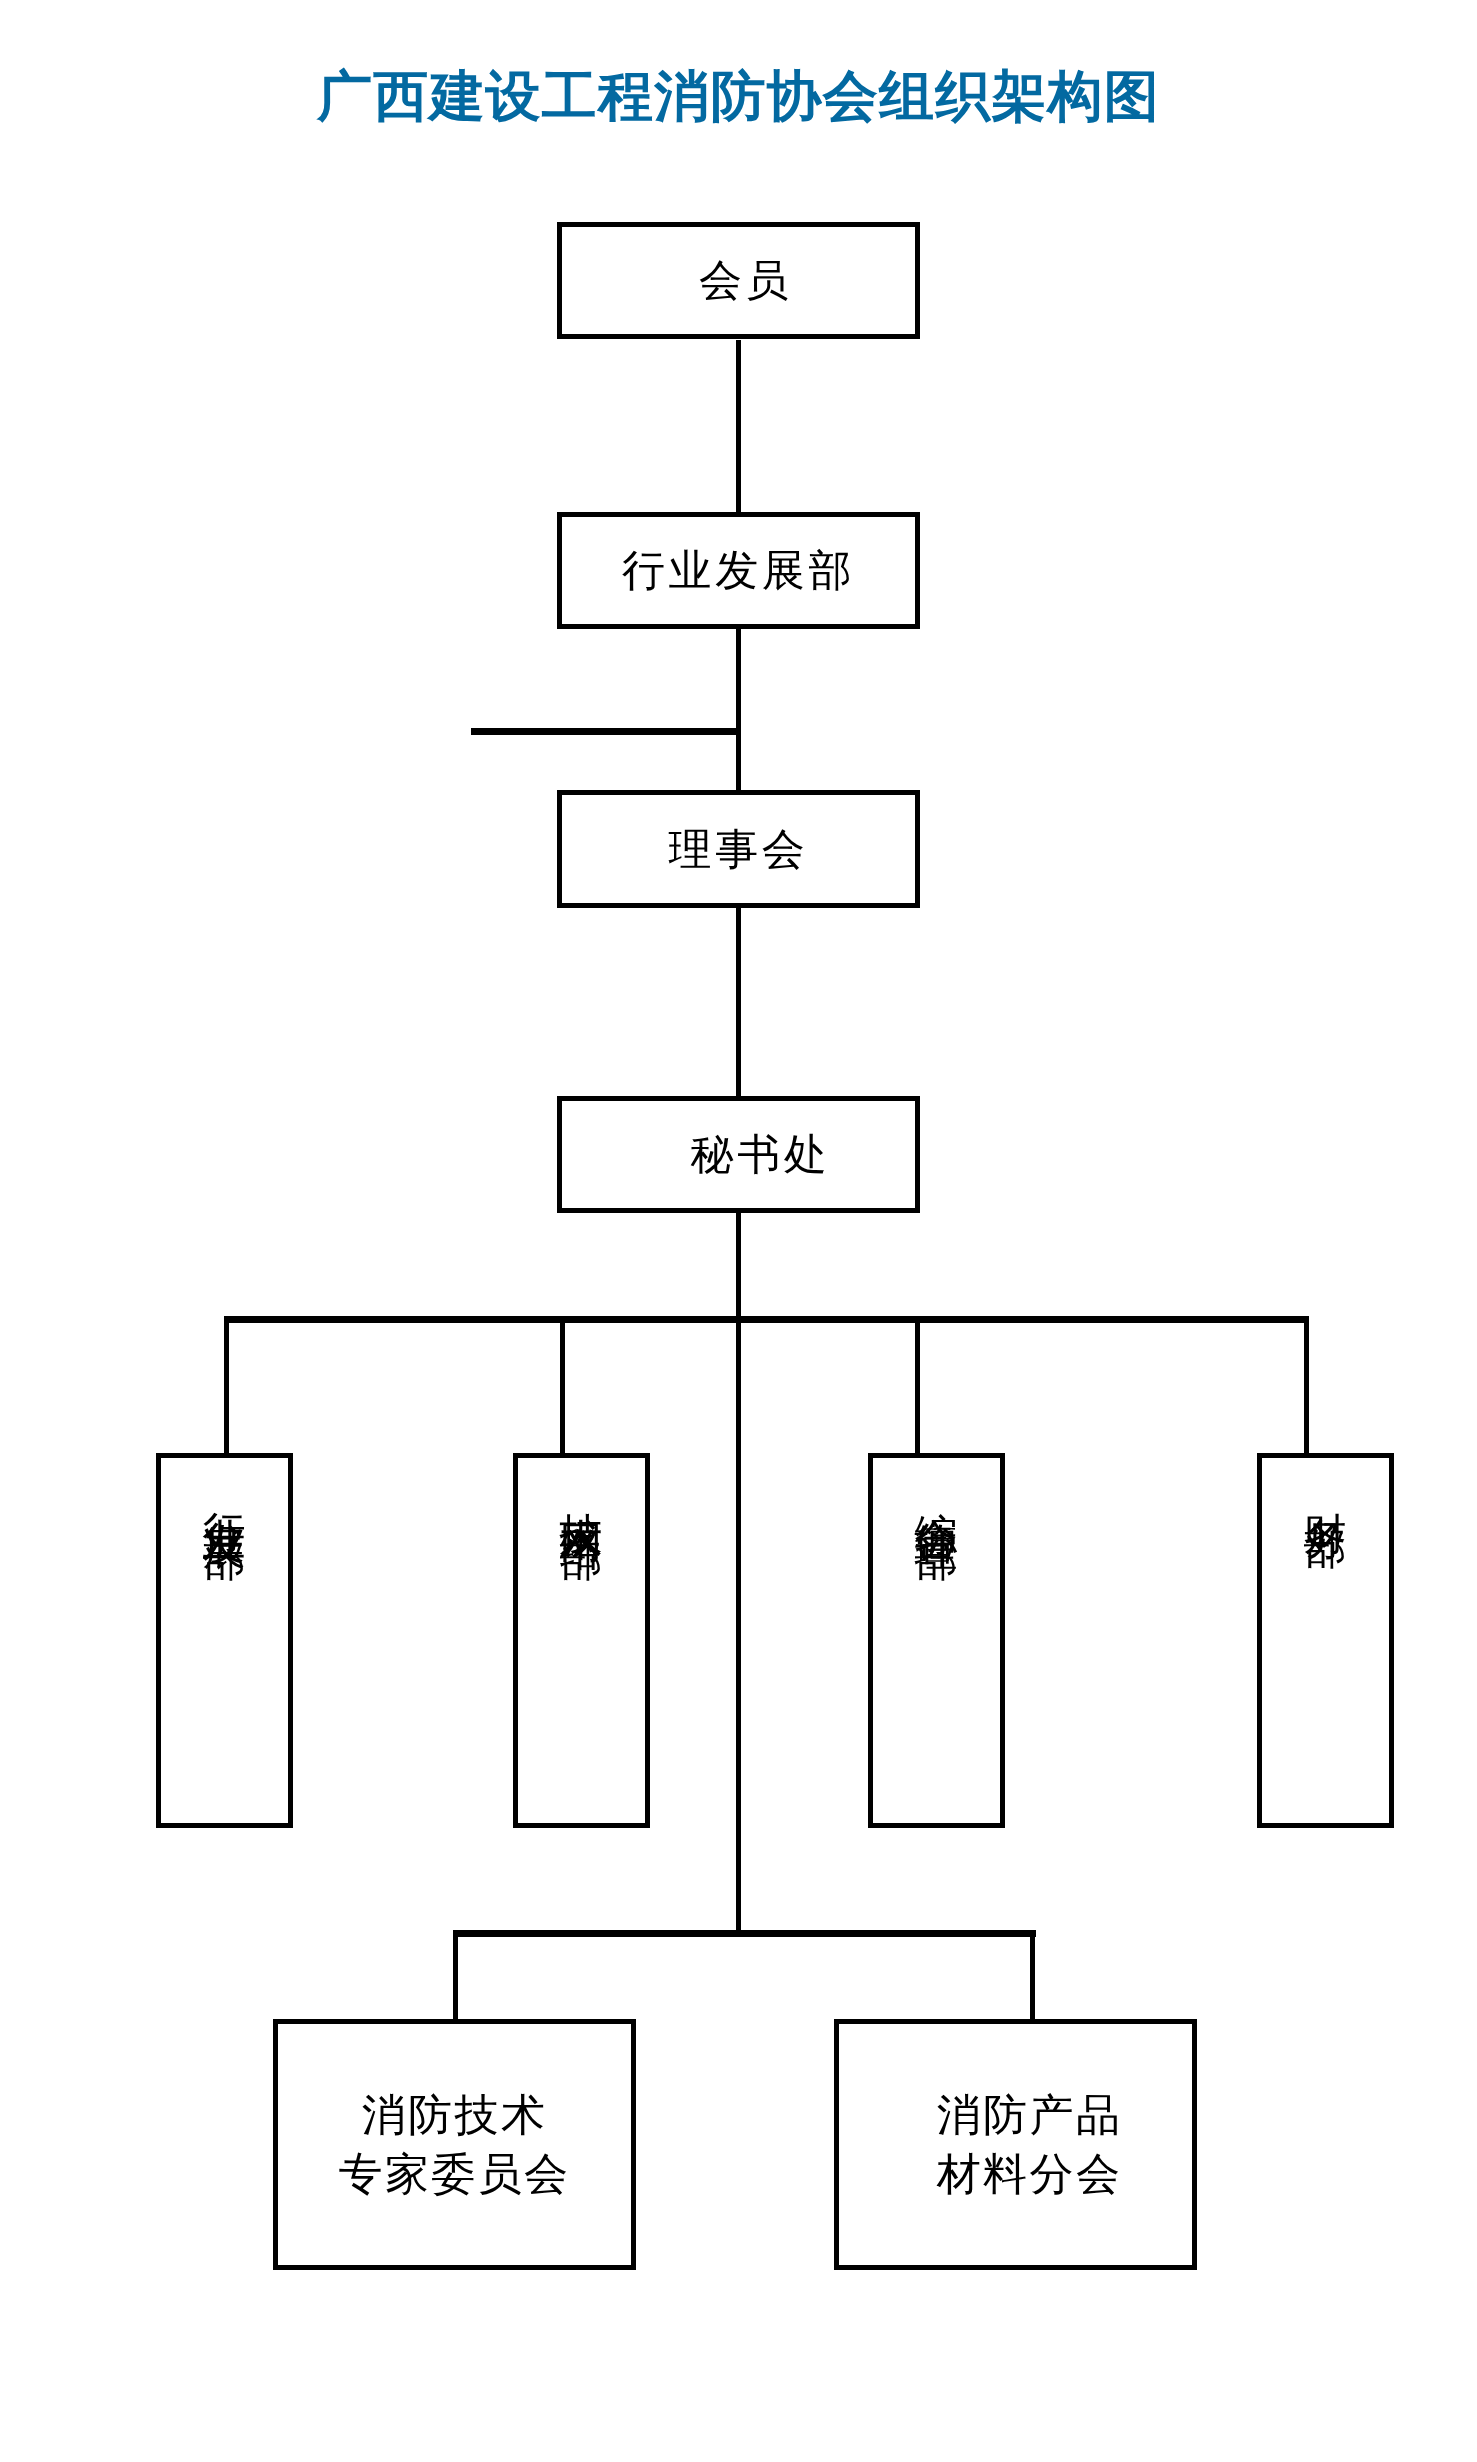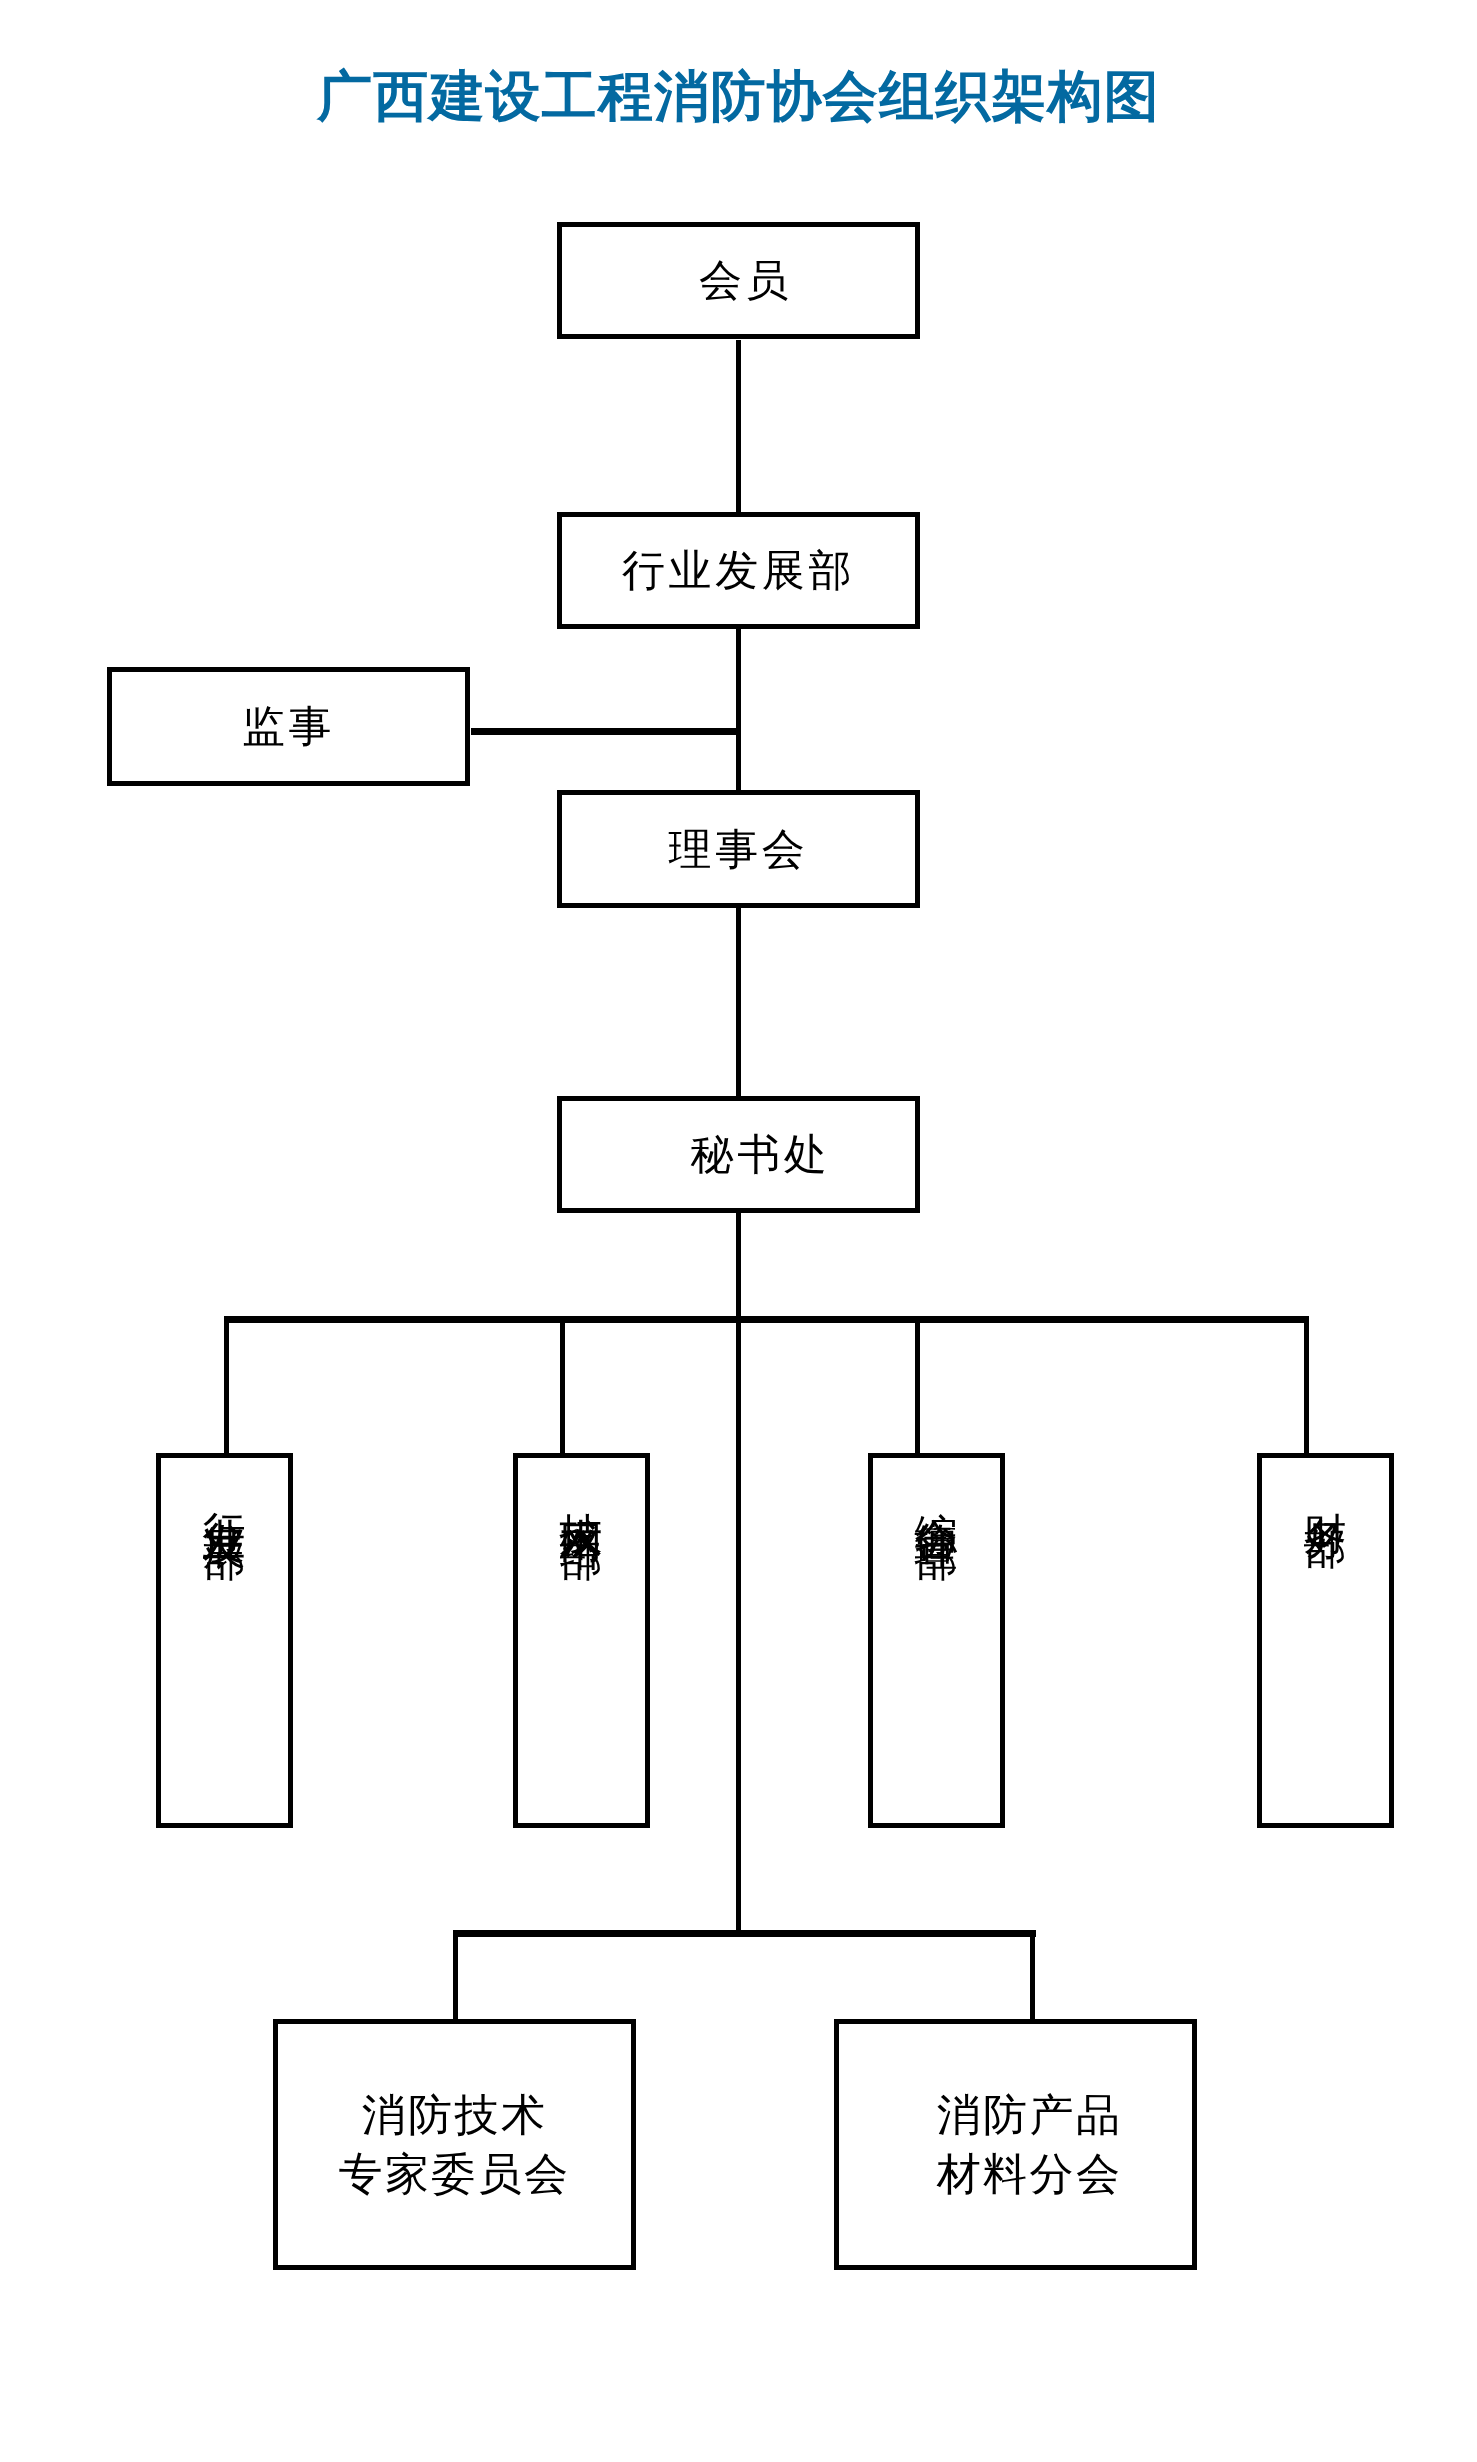--- a/index.html
+++ b/index.html
@@ -114,23 +114,20 @@
   <div class="vline" style="left:1030px; top:1930px; height:91px;"></div>
 
   <div class="node" style="left:557px; top:222px; width:363px; height:117px;padding-left:14px;">
     <span class="label">会员</span>
   </div>
 
   <div class="node" style="left:557px; top:512px; width:363px; height:117px;">
     <span class="label">行业发展部</span>
   </div>
 
-  <div class="node" style="left:107px; top:667px; width:363px; height:119px;">
-    <span class="label">监事</span>
-  </div>
 
   <div class="node" style="left:557px; top:790px; width:363px; height:118px;">
     <span class="label">理事会</span>
   </div>
 
   <div class="node" style="left:557px; top:1096px; width:363px; height:117px;padding-left:44px;">
     <span class="label">秘书处</span>
   </div>
 
   <div class="node vertical" style="left:156px; top:1453px; width:137px; height:375px;">

